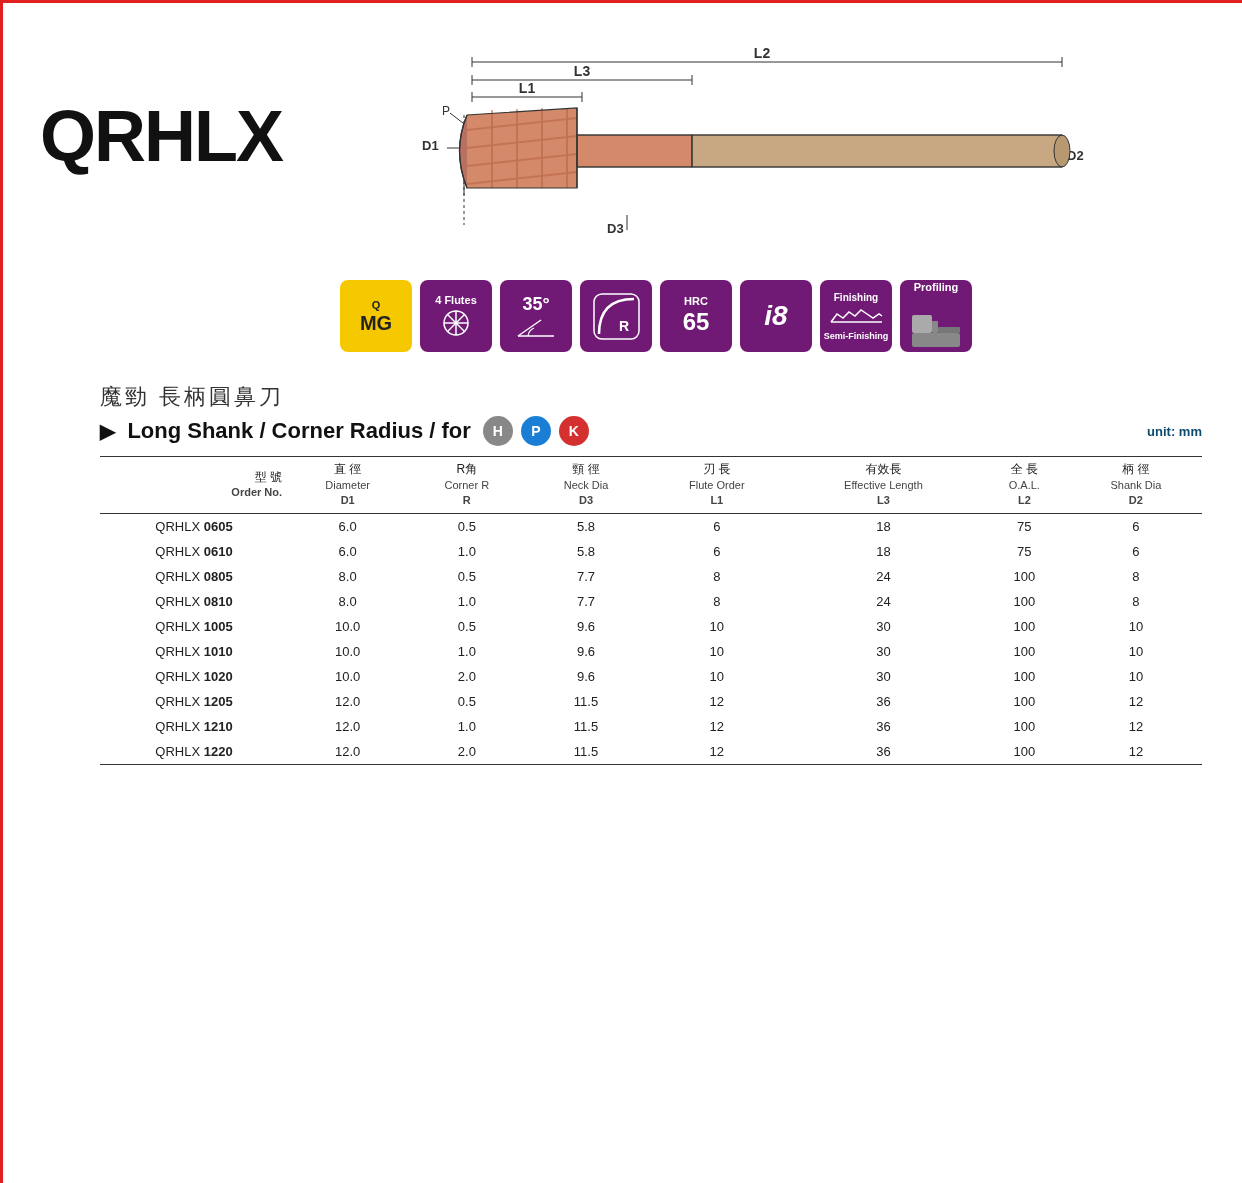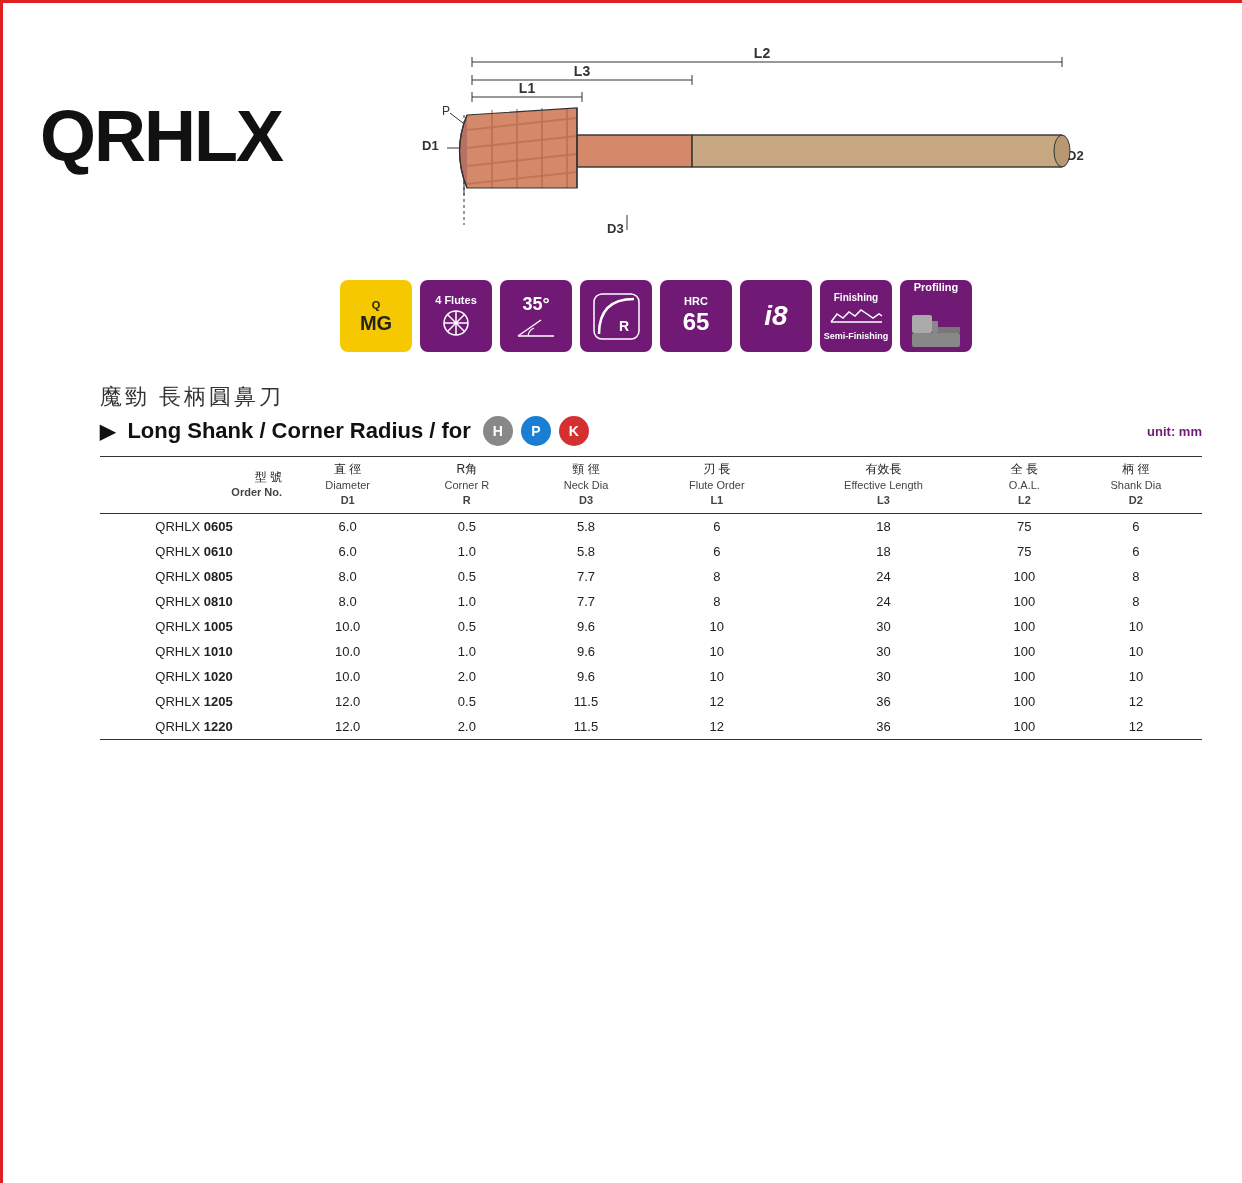--- a/index.html
+++ b/index.html
@@ -134,21 +134,21 @@
       font-weight: bold;
       color: #fff;
     }
 
     .badge-h { background: #888; }
     .badge-p { background: #1a7fd4; }
     .badge-k { background: #d43030; }
 
     .unit-text {
       font-size: 13px;
-      color: #701a75;
+      color: #0c4a6e;
       margin-left: auto;
     }
 
     .title-right {
       display: flex;
       align-items: center;
       gap: 8px;
       flex: 1;
     }
 
@@ -483,20 +483,30 @@
     <td><span>QRHLX</span> <strong>1205</strong></td>
     <td>12.0</td>
     <td>0.5</td>
     <td>11.5</td>
     <td>12</td>
     <td>36</td>
     <td>100</td>
     <td>12</td>
   </tr>
         <tr>
+    <td><span>QRHLX</span> <strong>1210</strong></td>
+    <td>12.0</td>
+    <td>1.0</td>
+    <td>11.5</td>
+    <td>12</td>
+    <td>36</td>
+    <td>100</td>
+    <td>12</td>
+  </tr>
+        <tr>
     <td><span>QRHLX</span> <strong>1220</strong></td>
     <td>12.0</td>
     <td>2.0</td>
     <td>11.5</td>
     <td>12</td>
     <td>36</td>
     <td>100</td>
     <td>12</td>
   </tr>
       </tbody>

